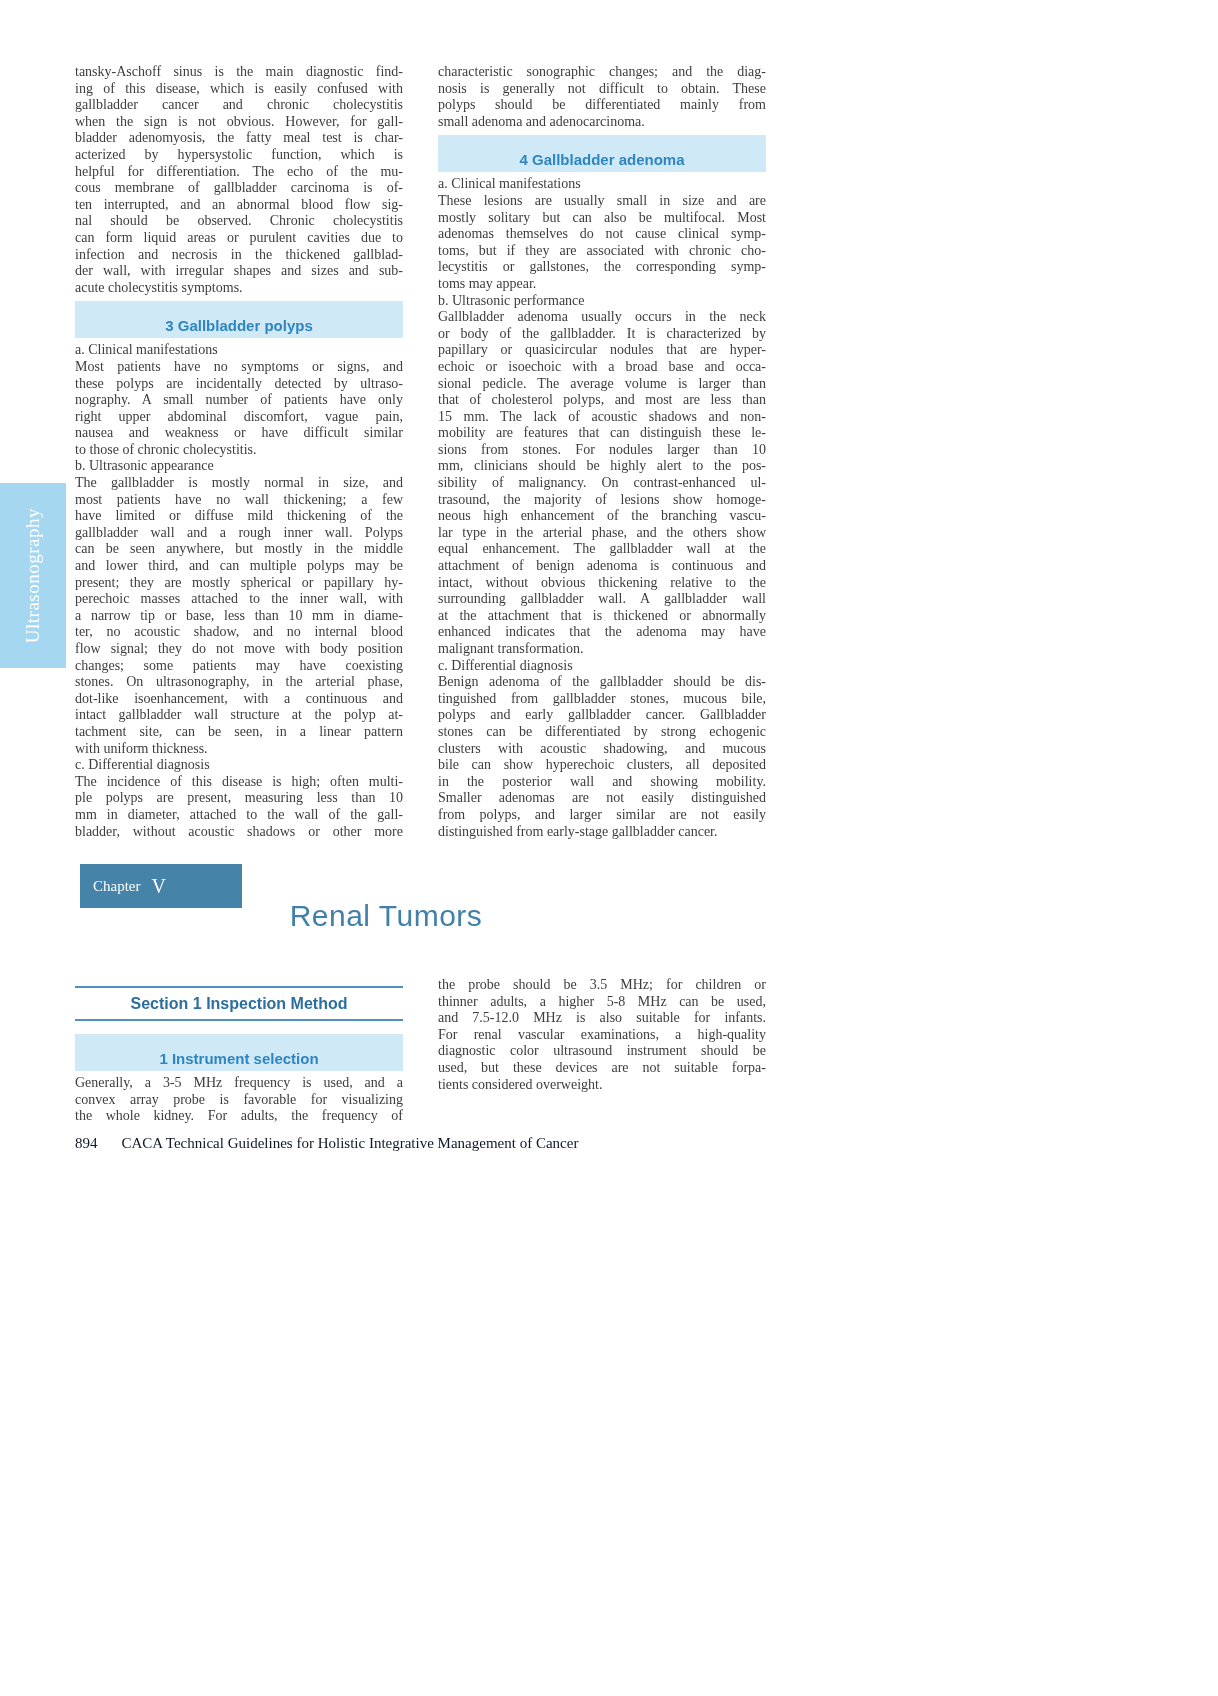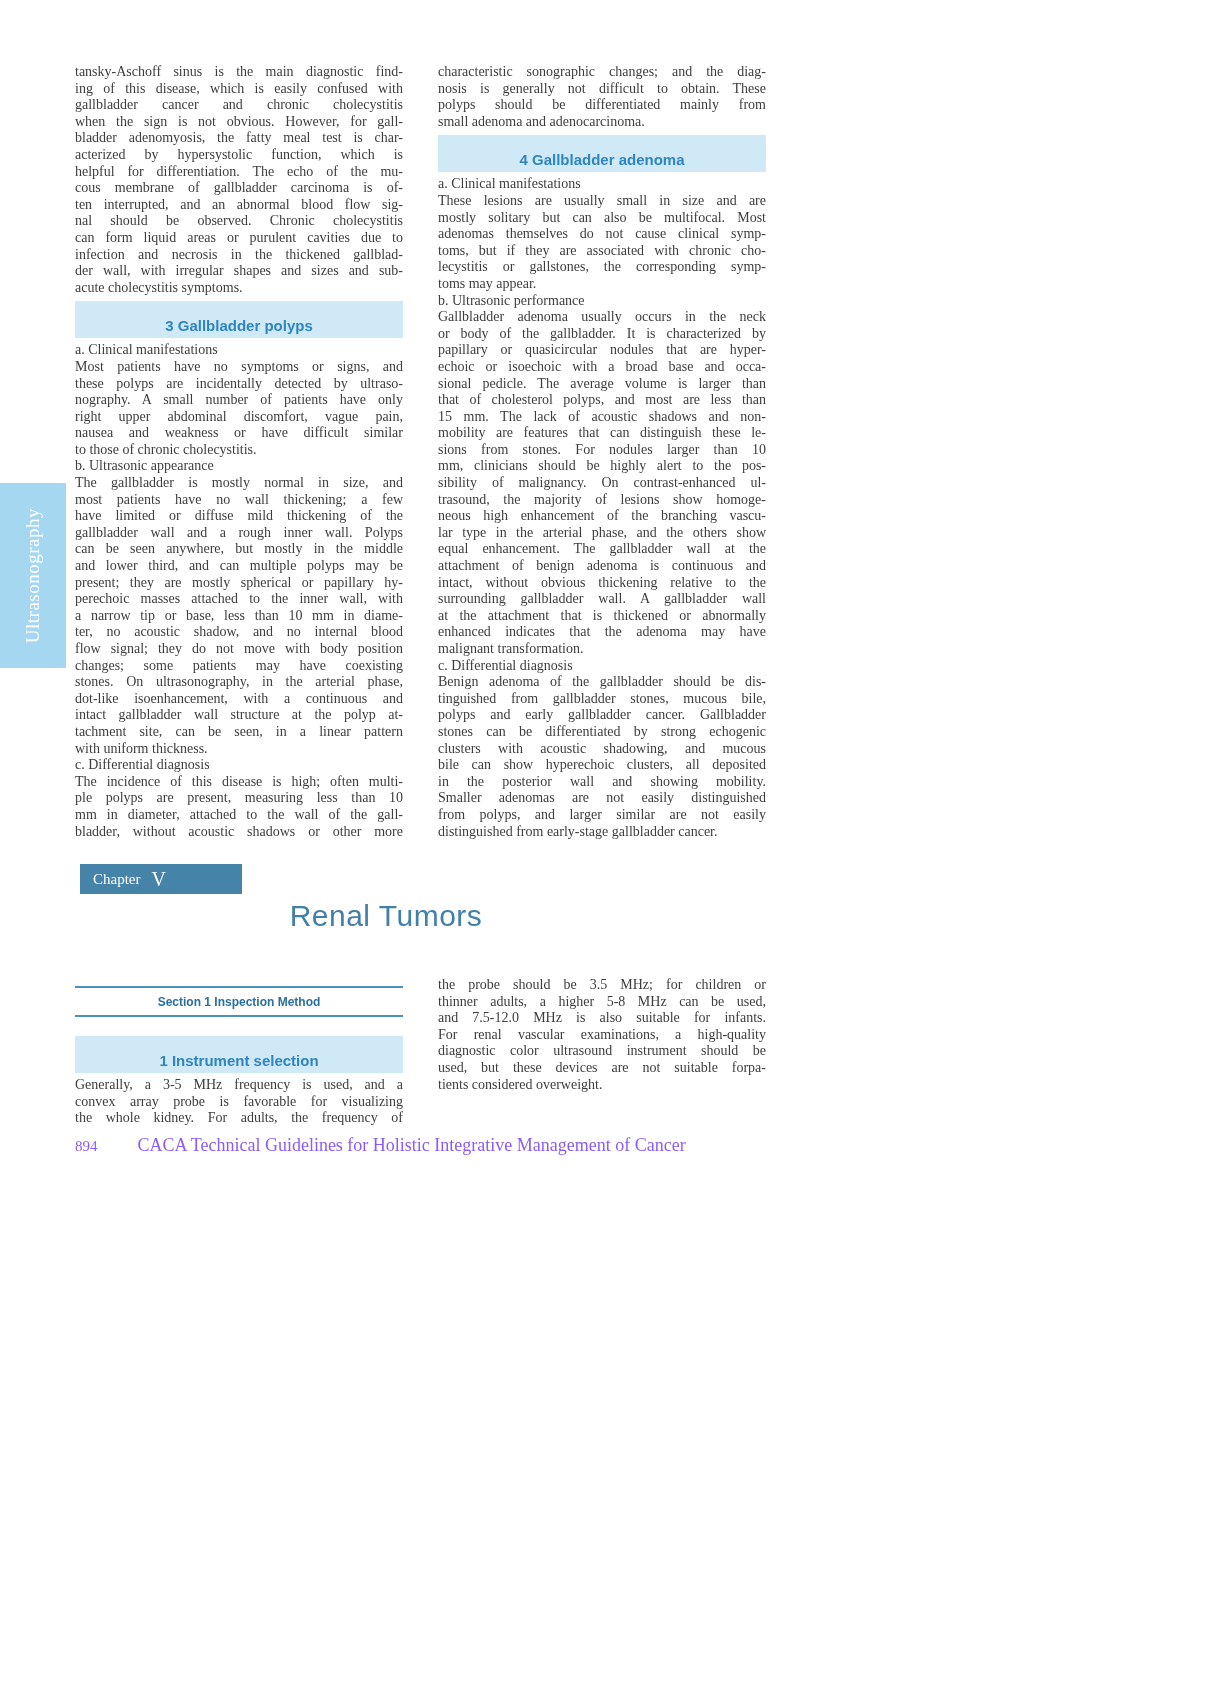--- a/index.html
+++ b/index.html
@@ -28,45 +28,45 @@
     overflow:hidden; white-space:normal;
   }
   .tline.noj { text-align:left; text-align-last:left; }
   .h-bar {
     background:#cfe9f7; color:#2f85bf;
     font-family:"Liberation Sans", sans-serif; font-weight:bold; font-size:15px;
     text-align:center; padding:16px 0 4px; margin:5px 0 4px;
   }
   
   .chapter-box {
-    position:absolute; left:80px; top:864px; width:162px; height:30px;
+    position:absolute; left:80px; top:864px; width:162px; height:44px;
     background:#4583a9; color:#ffffff; display:flex; align-items:center;
     box-sizing:border-box; padding-left:13px; font-size:15px;
   }
   .chapter-box .numeral { font-size:20px; margin-left:11px; line-height:1; }
   .main-title {
     position:absolute; left:0; top:899px; width:772px; text-align:center;
     color:#4180a8; font-family:"Liberation Sans", sans-serif;
     font-weight:normal; font-size:30px; letter-spacing:0.5px;
   }
   
   .section-head {
     border-top:2px solid #4d90bf; border-bottom:2px solid #4d90bf;
     padding:7px 0 6px; text-align:center; color:#2b6f9f;
-    font-family:"Liberation Sans", sans-serif; font-weight:bold; font-size:12px;
-    margin-bottom:19px;
+    font-family:"Liberation Sans", sans-serif; font-weight:bold; font-size:16px;
+    margin-bottom:13px;
   }
   .sub-head { margin:0 0 4px; }
   
   .footer {
-    position:absolute; left:75px; top:1135px; display:flex; gap:40px;
-    align-items:baseline; color:#8b5cf6;
+    position:absolute; left:75px; top:1135px; display:flex; gap:24px;
+    align-items:baseline; color:#0f172a;
   }
   .footer .pnum { font-size:15px; }
-  .footer .ptext { font-size:18px; }
+  .footer .ptext { font-size:15px; }
 </style>
 </head>
 <body>
 
 <div class="page">
 
   <div class="side-tab">
     <span class="vtext">Ultrasonography</span>
   </div>
 

